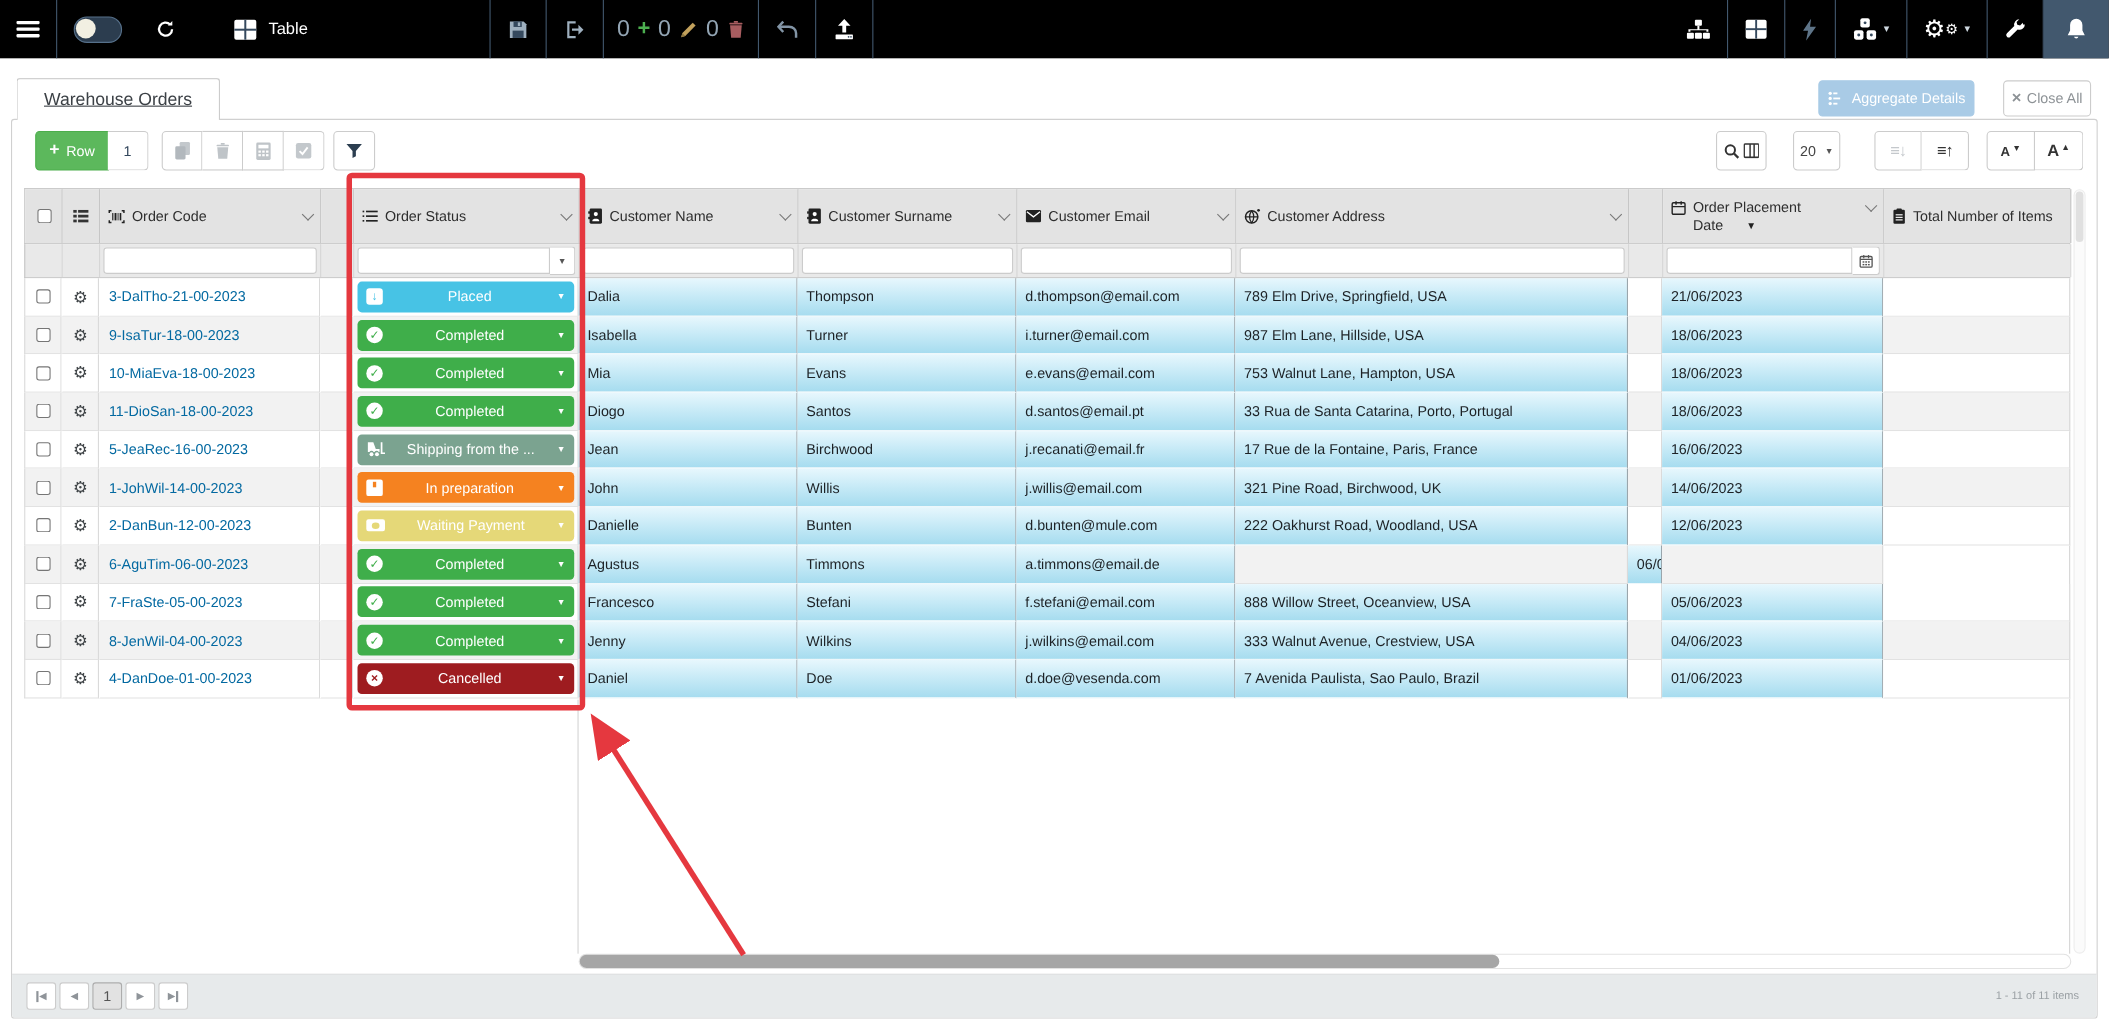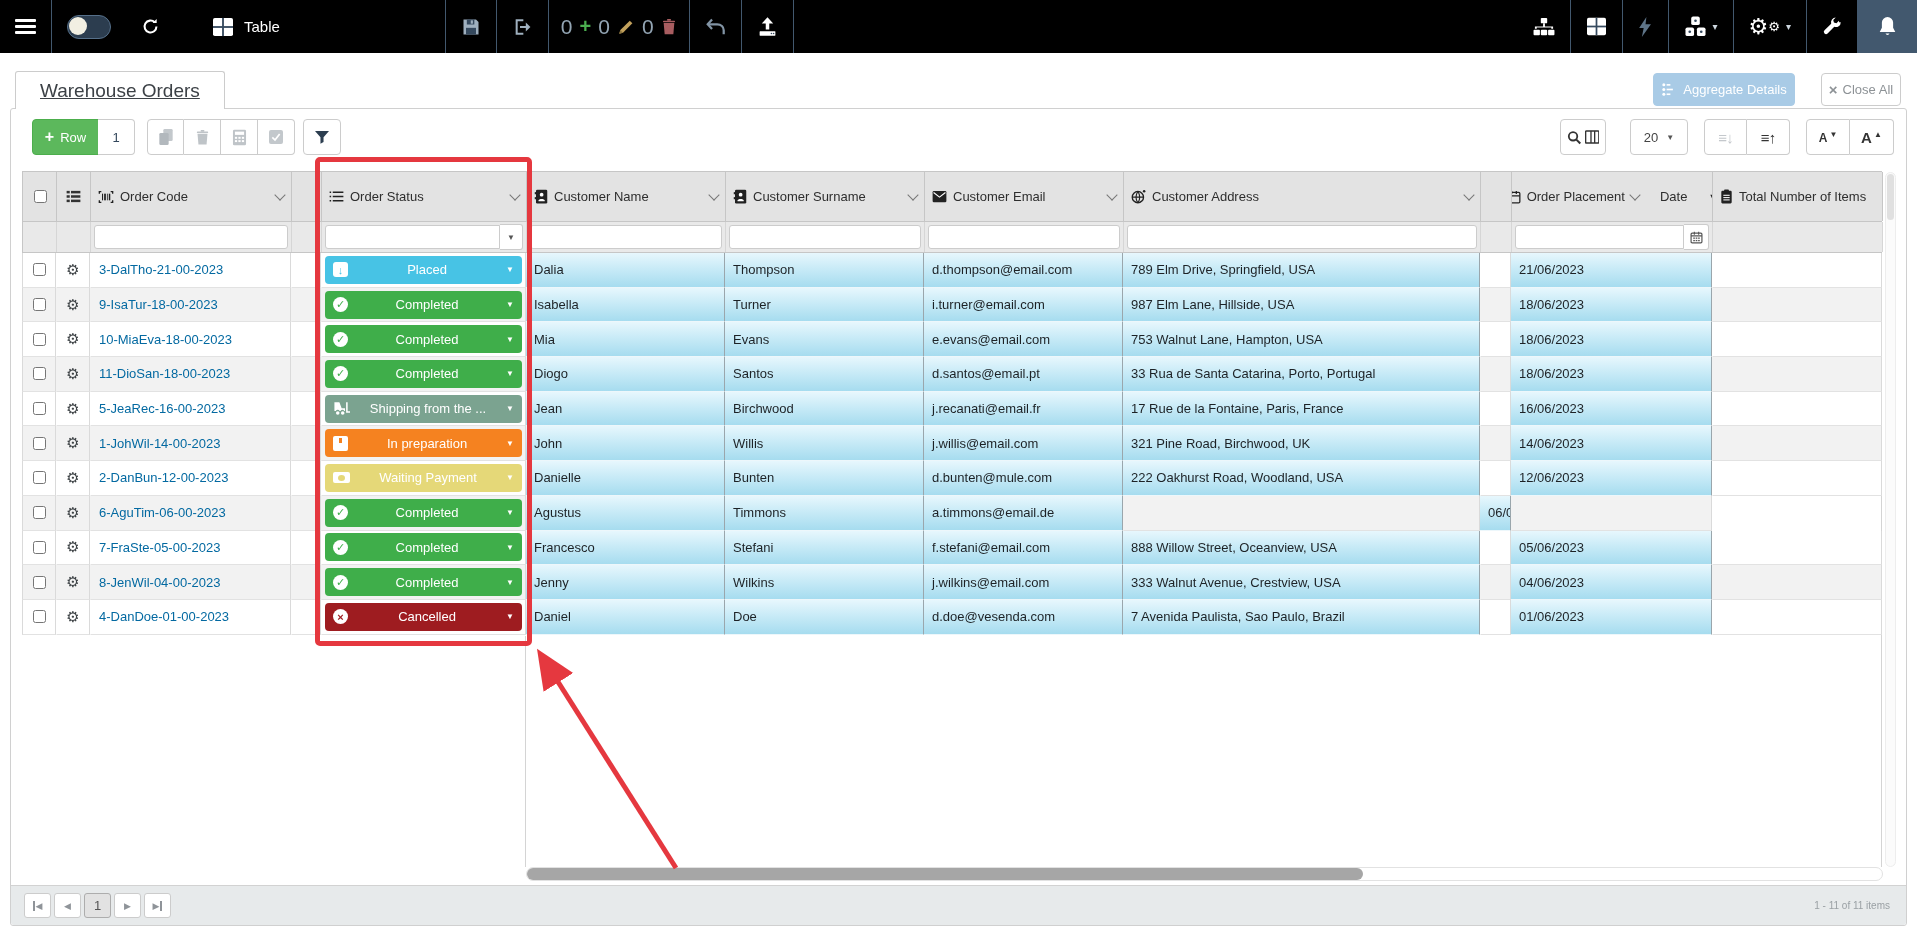--- a/index.html
+++ b/index.html
@@ -16,51 +16,51 @@
   .tb-label{color:#fff;font-size:15px;margin-left:10px;}
   .cnt{font-size:21px;color:#93a5b4;display:flex;align-items:center;gap:7px;padding:0 12px;}
   .cnt .n{color:#93a5b4;}
   .cnt .plus{color:#4caf50;font-size:20px;font-weight:bold;}
   .ddcaret{color:#cdd7df;font-size:10px;margin-left:6px;}
   .bellwrap{background:#42586e;height:53px;display:flex;align-items:center;padding:0 20px;}
   .gearglyph{color:#fff;font-size:22px;line-height:1;}
   .gearglyph.small{font-size:13px;vertical-align:top;}
   
   .tab{position:absolute;left:15px;top:71px;height:37px;background:#fff;border:1px solid #ccc;border-bottom:none;
-       border-radius:3px 3px 0 0;z-index:5;display:flex;align-items:center;padding:0 24px;font-size:19px;color:#3c4146;}
+       border-radius:3px 3px 0 0;z-index:5;display:flex;align-items:center;padding:0 24px;font-size:16px;color:#3c4146;}
   .tab u{text-decoration:underline;}
   .btn-agg{position:absolute;left:1653px;top:73px;width:142px;height:33px;background:#a9cbe6;border:1px solid #a9cbe6;
        border-radius:4px;color:#fff;font-size:13px;display:flex;align-items:center;justify-content:center;gap:7px;}
   .btn-close{position:absolute;left:1821px;top:73px;width:80px;height:33px;background:#fff;border:1px solid #ccc;
        border-radius:4px;color:#8d9296;font-size:13px;display:flex;align-items:center;justify-content:center;gap:5px;}
   
   .panel{position:absolute;left:10px;top:108px;width:1895px;height:816px;background:#fff;border:1px solid #d0d0d0;border-radius:3px;}
   
   .btn{position:absolute;height:36px;background:#fff;border:1px solid #ccc;border-radius:4px;display:flex;align-items:center;justify-content:center;font-size:13px;box-sizing:border-box;}
   .btn-addrow{left:32px;top:119px;width:67px;background:#5cb85c;border-color:#4cae4c;color:#fff;gap:6px;border-radius:4px 0 0 4px;}
   .btn-count{left:98px;top:119px;width:37px;color:#33475c;border-radius:0 4px 4px 0;border-left:none;}
   .grp{position:absolute;top:119px;display:flex;}
   .grp .btn{position:static;border-radius:0;border-left:none;width:37px;}
   .grp .btn:first-child{border-radius:4px 0 0 4px;border-left:1px solid #ccc;}
   .grp .btn:last-child{border-radius:0 4px 4px 0;}
   .btn-filter{left:303px;top:119px;width:38px;}
   .btn-search{left:1560px;top:119px;width:46px;gap:3px;}
-  .btn-size{left:1630px;top:119px;width:58px;gap:8px;color:#444;}
+  .btn-size{left:1630px;top:119px;width:43px;gap:8px;color:#444;}
   .muted{color:#c4c8cc;}
   .dark{color:#333;}
   .sorttxt{font-size:15px;letter-spacing:-1px;}
   .atri{font-size:8px;margin-left:2px;vertical-align:super;}
   
   .grid{display:grid;grid-template-columns:34px 34px 201px 30px 205px 199px 199px 199px 357px 31px 201px 170px;}
   .tablewrap{position:absolute;left:22px;top:171px;width:1860px;z-index:1;}
   .thead{height:51px;border-top:1px solid #c6c6c6;border-bottom:1px solid #c6c6c6;border-left:1px solid #c6c6c6;box-sizing:border-box;}
   .th{background:#e3e3e3;border-right:1px solid #c6c6c6;display:flex;align-items:center;padding:0 7px;gap:6px;font-size:13px;color:#2e2e2e;box-sizing:border-box;overflow:hidden;}
   .th .lbl{flex:1;white-space:nowrap;overflow:hidden;}
   .chev{width:7px;height:7px;border-right:1.6px solid #777;border-bottom:1.6px solid #777;transform:rotate(45deg);flex:0 0 auto;margin-top:-4px;}
-  .th2l{flex-direction:row;align-items:stretch;justify-content:center;gap:1px;}
+  .th2l{flex-direction:column;align-items:stretch;justify-content:center;gap:1px;}
   .th2l .l1{display:flex;align-items:center;gap:6px;}
   .th2l .l2{padding-left:20px;display:flex;align-items:center;gap:21px;}
   .sortind{font-size:9px;color:#222;}
   .frow{height:31px;background:#e9e9e9;border-left:1px solid #c6c6c6;border-bottom:1px solid #c6c6c6;box-sizing:border-box;}
   .fc{border-right:1px solid #d6d6d6;display:flex;align-items:center;padding:0 3px;box-sizing:border-box;}
   .fc input{width:100%;height:24px;border:1px solid #ccc;border-radius:3px;box-sizing:border-box;background:#fff;padding:0 5px;font-size:12px;min-width:0;}
   .fc .fcaret{width:22px;height:24px;border:1px solid #ccc;border-left:none;border-radius:0 3px 3px 0;background:#fff;display:flex;align-items:center;justify-content:center;font-size:8px;color:#555;flex:0 0 auto;}
   .fc input.joined{border-radius:3px 0 0 3px;}
   .fc .fcal{width:24px;height:24px;border:1px solid #ccc;border-left:none;border-radius:0 3px 3px 0;background:#fff;display:flex;align-items:center;justify-content:center;flex:0 0 auto;}
   .trow{height:34.7px;}

